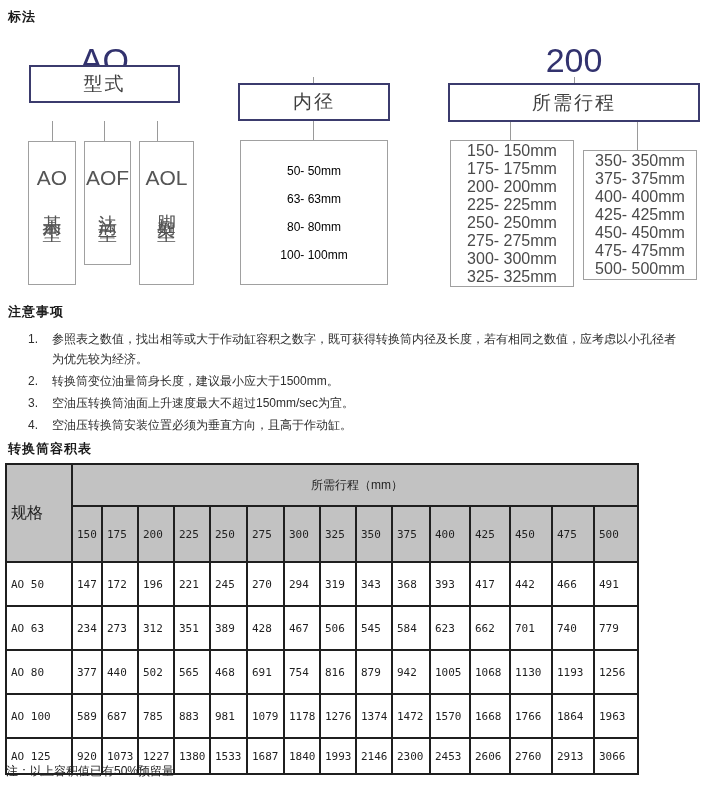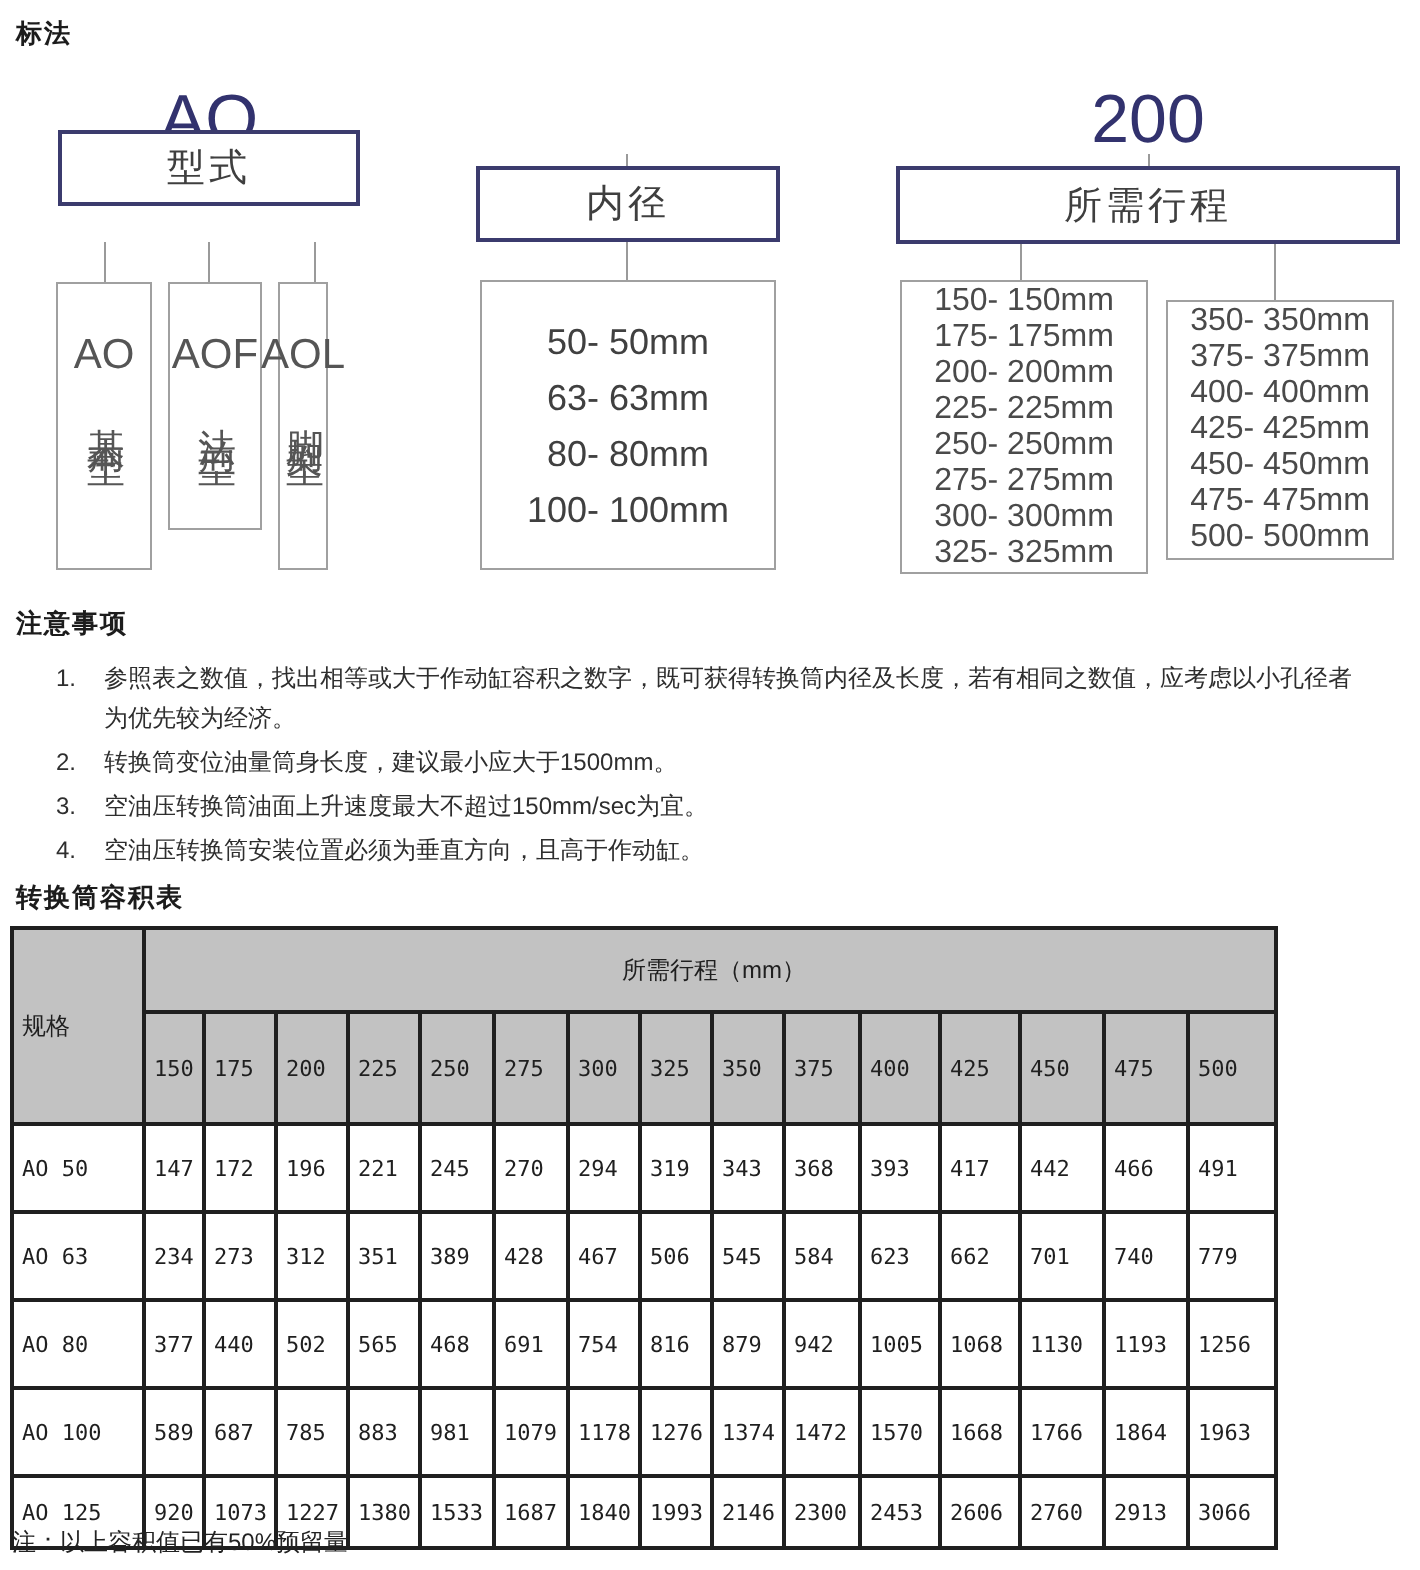--- a/index.html
+++ b/index.html
@@ -25,35 +25,35 @@
     background:#fff;
   }
   .vline { position:absolute; width:1px; background:#9a9a9a; }
   .vbox { display:flex; flex-direction:column; align-items:center; }
   .vbox .code { margin-top:24px; font-size:21px; color:#555; }
   .vbox .vname {
     margin-top:9px; font-size:19px; color:#555;
     writing-mode:vertical-rl; text-orientation:upright; letter-spacing:5px;
   }
   .optlist { display:flex; flex-direction:column; align-items:center; justify-content:center; }
-  .borelist .opt { font-size:18px; line-height:28px; color:#404040; white-space:pre; }
+  .borelist .opt { font-size:12px; line-height:28px; color:#000000; white-space:pre; }
   .strokelist .opt { font-size:16px; line-height:18px; color:#4a4a4a; white-space:pre; }
   .notes-block { position:absolute; left:28px; top:329px; width:656px; }
   .note-item { display:flex; margin-bottom:2px; font-size:12px; line-height:20px; color:#2e2e2e; }
   .note-num { width:24px; flex:none; }
   .note-text { flex:1; }
   .vtable {
     position:absolute; left:5px; top:463px; width:633px;
     border-collapse:collapse; table-layout:fixed; background:#fff;
     font-size:11px; color:#1f1f1f;
   }
   .vtable th, .vtable td { border:2px solid #1f1f1f; padding:0 0 0 4px; text-align:left; vertical-align:middle; }
   .vtable th { background:#c2c2c2; font-weight:normal; }
   .vtable .hdr-span { text-align:center; font-size:12px; }
-  .vtable .hdr-corner { font-size:12px; }
+  .vtable .hdr-corner { font-size:16px; }
   .row-h1 { height:42px; }
   .row-h2 { height:56px; }
   .row-data { height:44px; }
   .row-last { height:36px; }
   .mono { font-family:"DejaVu Sans Mono", monospace; }
   .footnote { position:absolute; left:6px; top:763px; font-size:12px; color:#222; }
 </style>
 </head>
 <body>
 
@@ -71,21 +71,21 @@
   <div class="vline" style="left:157px; top:121px; height:20px;"></div>
 
   <div class="gray-box vbox" style="left:28px; top:141px; width:48px; height:144px;">
     <span class="code">AO</span>
     <span class="vname">基本型</span>
   </div>
   <div class="gray-box vbox" style="left:84px; top:141px; width:47px; height:124px;">
     <span class="code">AOF</span>
     <span class="vname">法兰型</span>
   </div>
-  <div class="gray-box vbox" style="left:139px; top:141px; width:25px; height:144px;">
+  <div class="gray-box vbox" style="left:139px; top:141px; width:55px; height:144px;">
     <span class="code">AOL</span>
     <span class="vname">脚架型</span>
   </div>
 
   <div class="big-code" style="left:238px; top:42px; width:152px;margin-top:46px;">50</div>
   <div class="vline" style="left:313px; top:77px; height:6px;"></div>
   <div class="navy-box" style="left:238px; top:83px; width:152px; height:38px;">
     <span>内径</span>
   </div>
   <div class="vline" style="left:313px; top:121px; height:19px;"></div>

